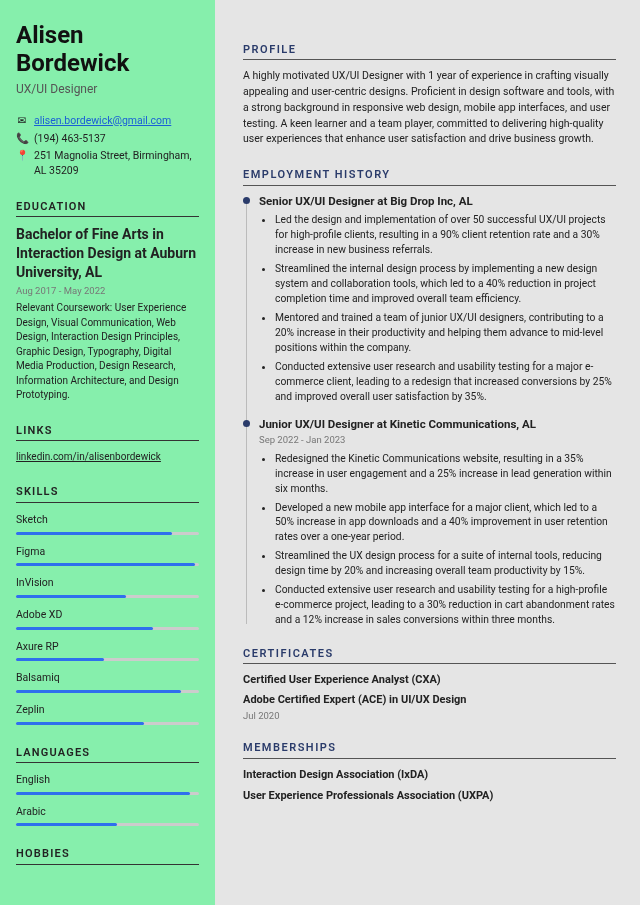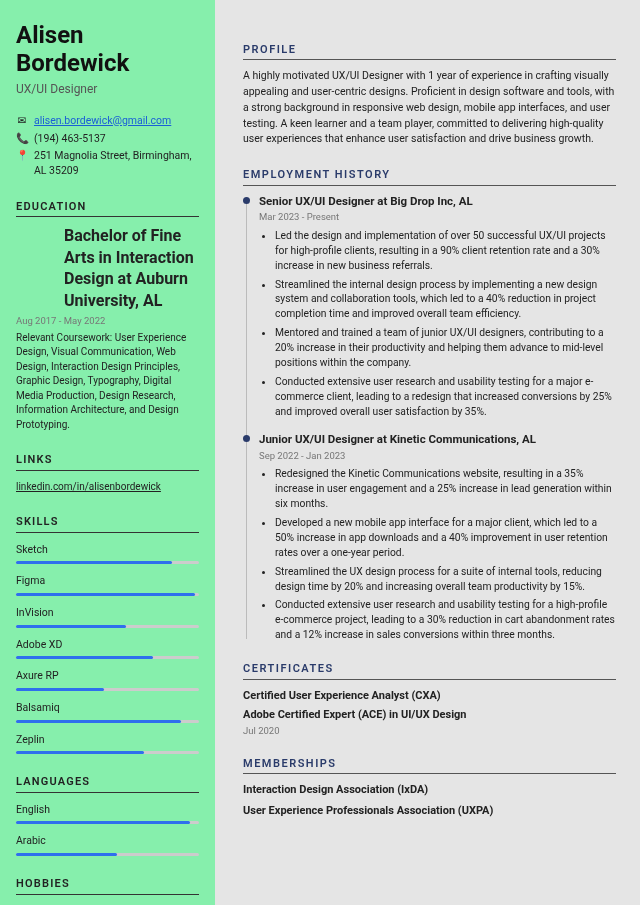--- a/index.html
+++ b/index.html
@@ -56,24 +56,23 @@
     margin-top: 20px;
     margin-bottom: 2px;
     text-transform: uppercase;
   }
   .rule {
     border: none;
     border-top: 1px solid #333;
     margin-bottom: 8px;
   }
   .edu-title {
-    font-size: 16px;
+    font-size: 14px;
     font-weight: 700;
     line-height: 1.35;
-    margin-left: 48px;
   }
   .date-range {
     font-size: 9.5px;
     color: #777;
     margin-top: 2px;
     margin-bottom: 4px;
   }
   .body-text { font-size: 10px; line-height: 1.45; color: #222; }
   .skill { margin-bottom: 9px; }
   .skill-name { font-size: 10.5px; margin-bottom: 4px; margin-top: 10px; }
@@ -214,21 +213,20 @@
   <main class="main">
     <div class="section-heading">PROFILE</div>
     <hr class="rule">
     <div class="profile-text">A highly motivated UX/UI Designer with 1 year of experience in crafting visually appealing and user-centric designs. Proficient in design software and tools, with a strong background in responsive web design, mobile app interfaces, and user testing. A keen learner and a team player, committed to delivering high-quality user experiences that enhance user satisfaction and drive business growth.</div>
 
     <div class="section-heading" style="">EMPLOYMENT HISTORY</div>
     <hr class="rule">
     <div class="timeline" id="jobs-container">
         <div class="job">
           <div class="job-title">Senior UX/UI Designer at Big Drop Inc, AL</div>
-          <div class="date-range">Mar 2023 - Present</div>
           <ul>
             <li>Led the design and implementation of over 50 successful UX/UI projects for high-profile clients, resulting in a 90% client retention rate and a 30% increase in new business referrals.</li>
             <li>Streamlined the internal design process by implementing a new design system and collaboration tools, which led to a 40% reduction in project completion time and improved overall team efficiency.</li>
             <li>Mentored and trained a team of junior UX/UI designers, contributing to a 20% increase in their productivity and helping them advance to mid-level positions within the company.</li>
             <li>Conducted extensive user research and usability testing for a major e-commerce client, leading to a redesign that increased conversions by 25% and improved overall user satisfaction by 35%.</li>
           </ul>
         </div>
         <div class="job">
           <div class="job-title">Junior UX/UI Designer at Kinetic Communications, AL</div>
           <div class="date-range">Sep 2022 - Jan 2023</div>

